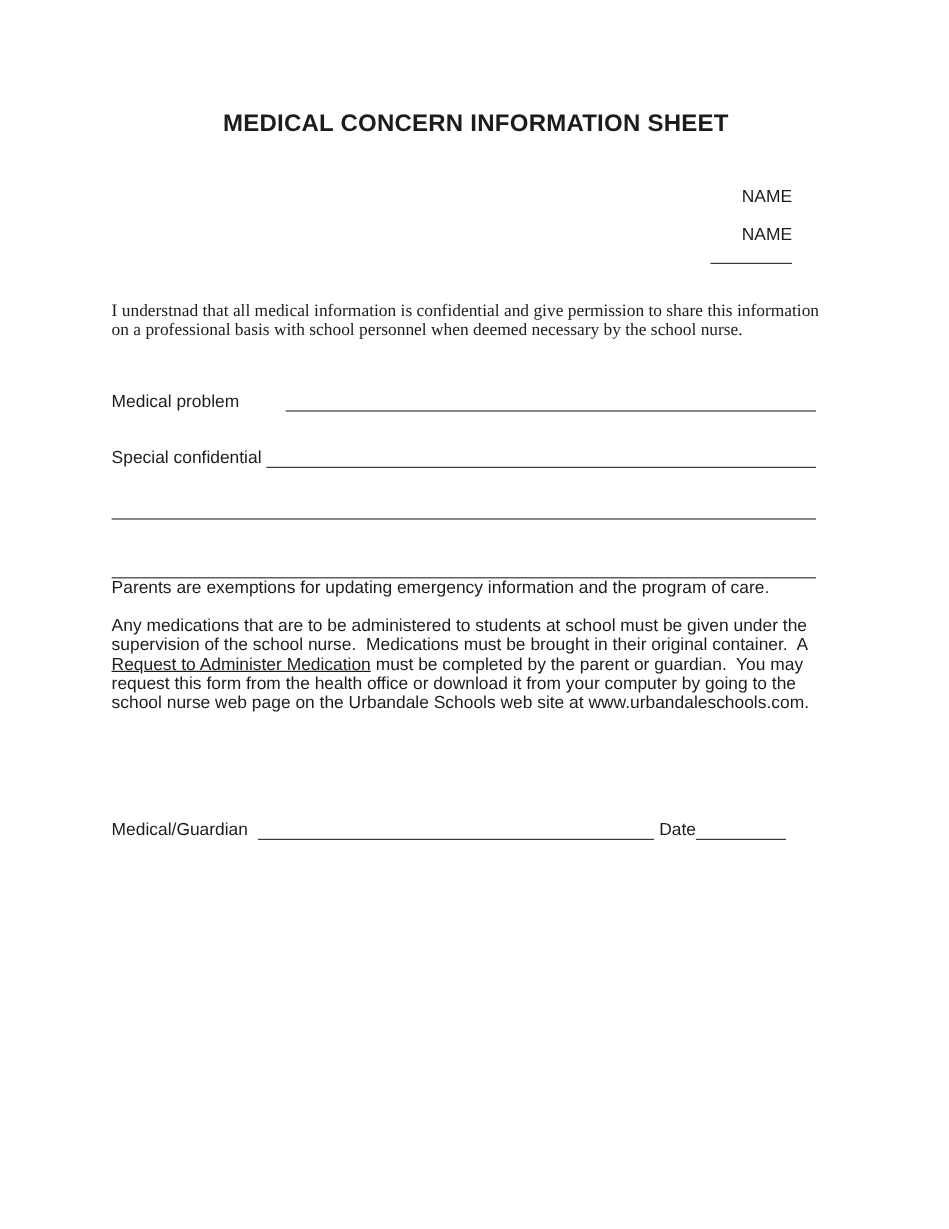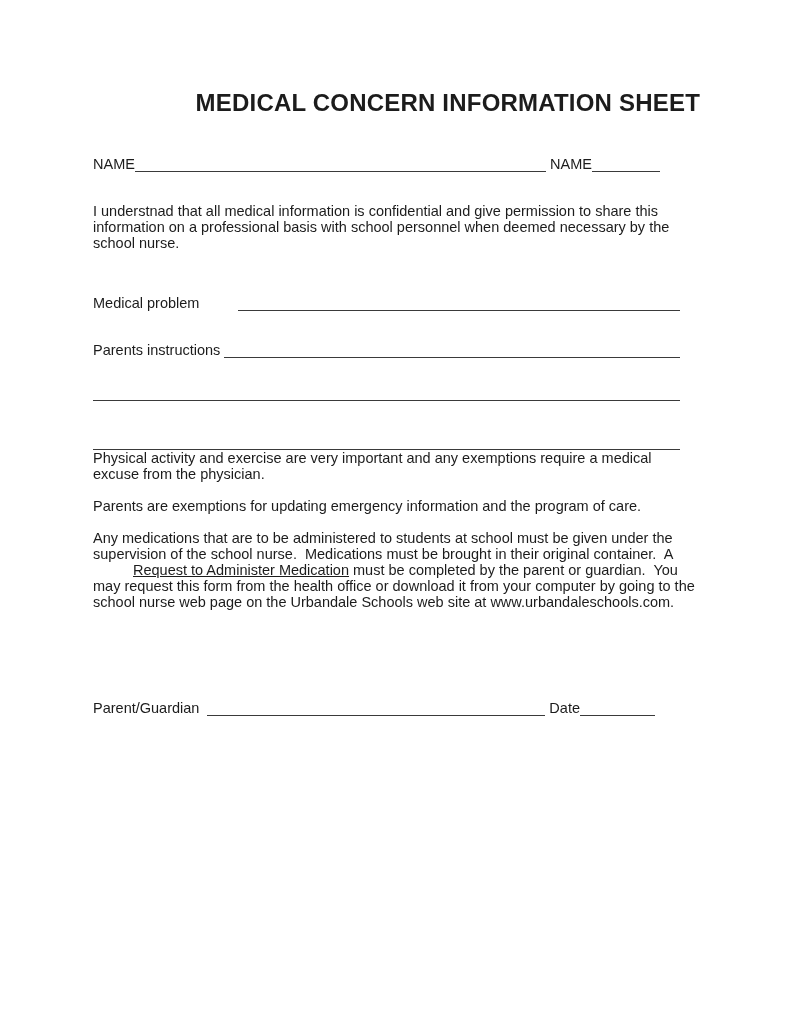--- a/index.html
+++ b/index.html
@@ -15,66 +15,66 @@
     background: #ffffff;
     box-sizing: border-box;
     padding: 93px 91px 0 93px;
     font-family: "Liberation Sans", "DejaVu Sans", sans-serif;
     font-size: 14.5px;
     line-height: 16px;
     color: #1c1c1c;
     overflow: hidden;
   }
   .title {
-    font-size: 24px;
+    font-size: 20px;
     font-weight: bold;
     line-height: 20px;
-    text-align: right;
+    text-align: center;
     letter-spacing: 0.2px;
     margin: 0 0 43px 0;
   }
   .row {
     display: flex;
     align-items: flex-end;
     white-space: pre;
   }
   .label { flex: 0 0 auto; }
   .blank {
     display: inline-block;
     border-bottom: 1.5px solid #3a3a3a;
     height: 15px;
     flex: 0 0 auto;
   }
   .blank.grow { flex: 1 1 auto; }
 
-  .name-row { margin: 0 40px 0 0; }
+  .name-row { margin: 0 40px 0 0; flex-direction: column; }
   .name-row .grade-blank { width: 68px; }
 
   .para {
     margin: 0 0 16px 0;
     white-space: pre-wrap;
   }
-  .para-confidential { margin: 31px 0 0 0; }
+  .para-confidential { margin: 31px 0 0 0; font-family: Liberation Serif, serif; }
 
   .field-row-medical { margin-top: 44px; gap: 35px; }
   .field-row-special { margin-top: 31px; }
   .field-row-medical .blank.grow,
   .field-row-special .blank.grow { margin-right: 20px; }
 
   .rule {
     border-bottom: 1.5px solid #3a3a3a;
     height: 16px;
     margin-right: 20px;
   }
   .rule-1 { margin-top: 26px; }
   .rule-2 { margin-top: 32px; }
 
   .para-emergency { margin-top: 78px; }
 
-  .underline-phrase { text-decoration: underline; margin-left: 40px; }
+  .underline-phrase { text-decoration: underline; }
 
   .sign-row { margin: 90px 45px 0 0; }
   .sign-row .date-blank { width: 75px; }
   .sign-row .sig-blank { margin-left: 4px; }
 </style>
 </head>
 <body>
 
 <div class="page">
 
@@ -88,34 +88,33 @@
   </div>
 
   <p class="para para-confidential">I understnad that all medical information is confidential and give permission to share this information on a professional basis with school personnel when deemed necessary by the school nurse.</p>
 
   <div class="row field-row-medical">
     <span class="label">Medical problem </span>
     <span class="blank grow"></span>
   </div>
 
   <div class="row field-row-special">
-    <span class="label">Parents instructions </span>
+    <span class="label">Special confidential </span>
     <span class="blank grow"></span>
   </div>
 
   <div class="rule rule-1"></div>
   <div class="rule rule-2"></div>
 
 
-  <p class="para">Physical activity and exercise are very important and any exemptions require a medical excuse from the physician.</p>
 
   <p class="para">Parents are exemptions for updating emergency information and the program of care.</p>
 
   <p class="para"><span>Any medications that are to be administered to students at school must be given under the supervision of the school nurse.  Medications must be brought in their original container.  A </span><span class="underline-phrase">Request to Administer Medication</span><span> must be completed by the parent or guardian.  You may request this form from the health office or download it from your computer by going to the school nurse web page on the Urbandale Schools web site at www.urbandaleschools.com.</span></p>
 
   <div class="row sign-row">
-    <span class="label">Parent/Guardian </span>
+    <span class="label">Medical/Guardian </span>
     <span class="blank grow sig-blank"></span>
     <span class="label"> Date</span>
     <span class="blank date-blank"></span>
   </div>
 
 </div>
 
 </body></html>

